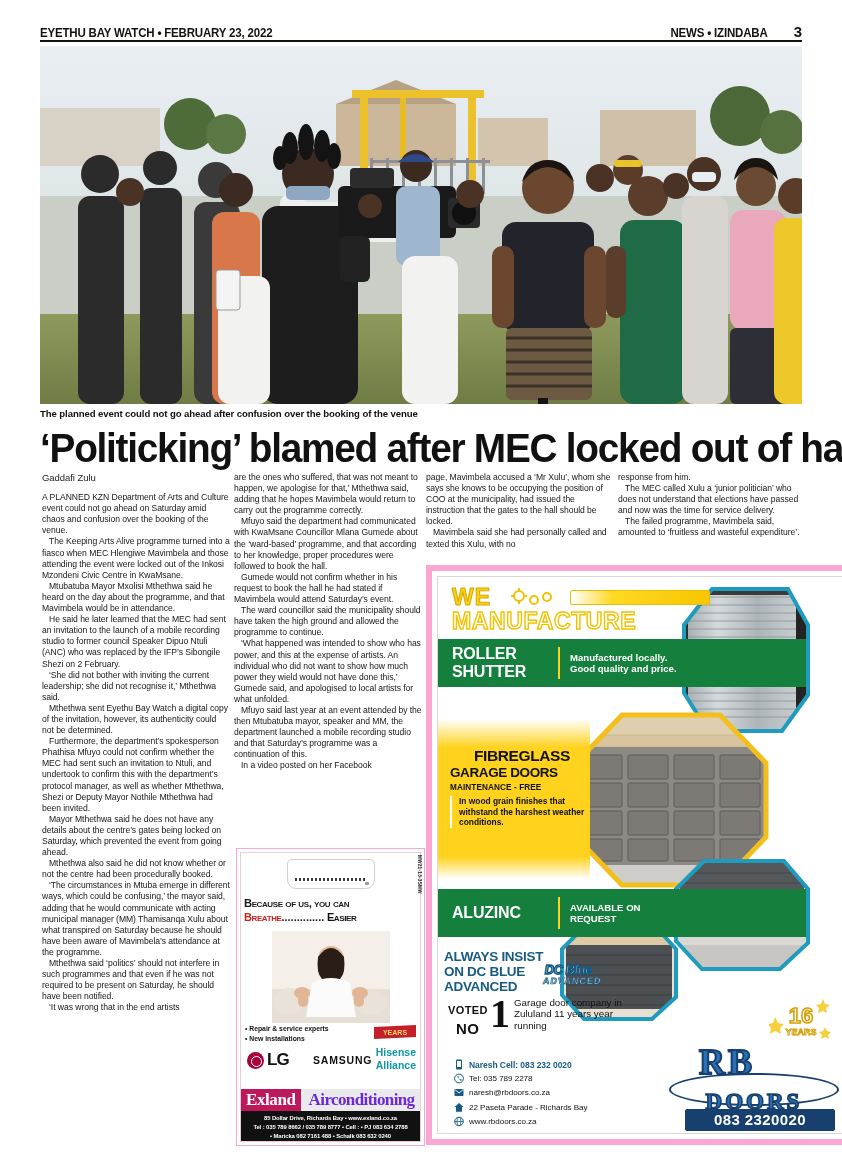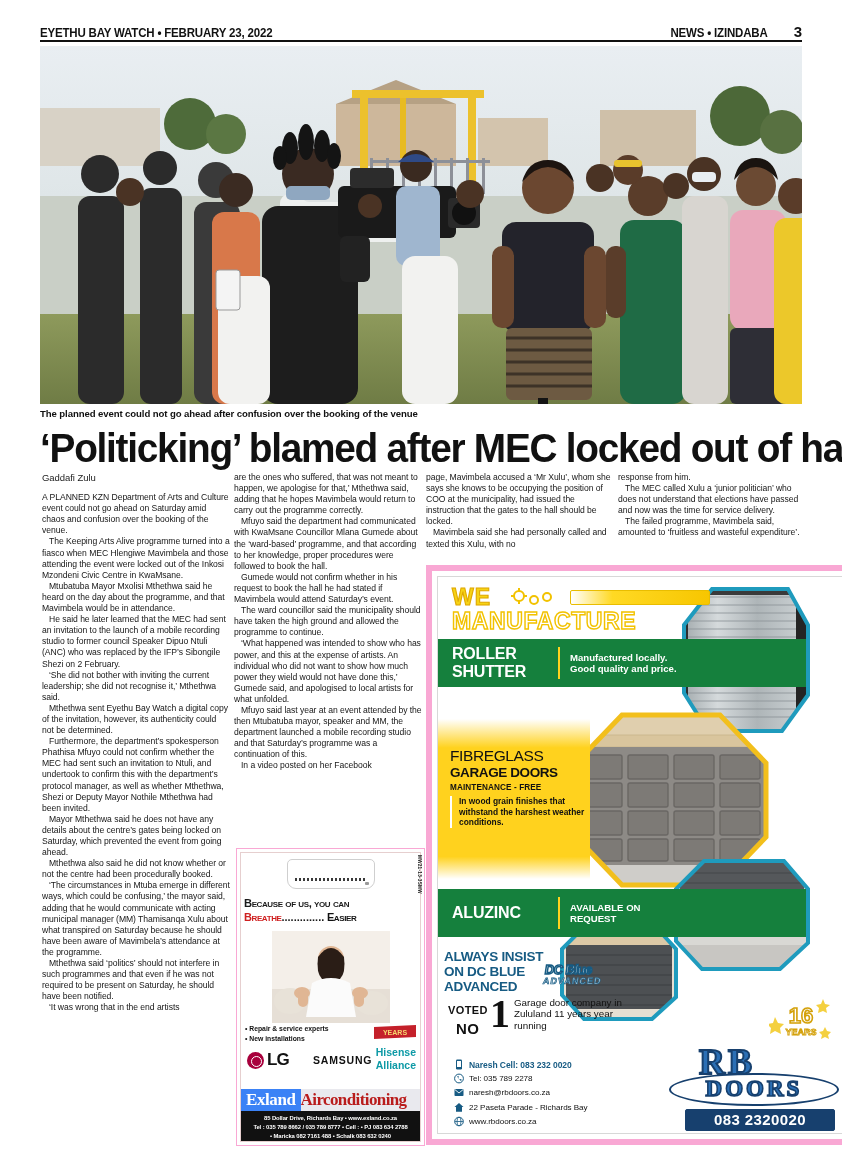--- a/index.html
+++ b/index.html
@@ -140,28 +140,28 @@
   }
   .exl-hisense {
     position:absolute; right:2px; top:1px; text-align:right;
     font-size:10.5px; font-weight:bold; color:#0d9aa6; line-height:12.5px;
   }
   .exl-logobar {
     position:absolute; left:4px; right:4px; top:240px; height:22px;
     display:flex; align-items:stretch;
   }
   .exl-exland {
-    background:#3b82f6; color:#fff; font-family:"Liberation Serif", serif;
+    background:#be185d; color:#fff; font-family:"Liberation Serif", serif;
     font-weight:bold; font-size:17px; padding:0 5px; display:flex; align-items:center;
     letter-spacing:-0.4px;
   }
   .exl-aircon {
-    flex:1; background:#e9e9ee; color:#b91c1c; font-family:"Liberation Serif", serif;
+    flex:1; background:#e9e9ee; color:#6d28d9; font-family:"Liberation Serif", serif;
     font-weight:bold; font-size:17px; display:flex; align-items:center;
-    padding-left:0; letter-spacing:-0.6px; overflow:hidden; white-space:nowrap;
+    padding-left:8px; letter-spacing:-0.6px; overflow:hidden; white-space:nowrap;
   }
   .exl-contact {
     position:absolute; left:4px; right:4px; top:262px; height:30px;
     background:#111; color:#fff; text-align:center;
     font-size:5.9px; line-height:9px; font-weight:bold;
     padding-top:3px; letter-spacing:-0.1px;
   }
 
   
   .rb-ad {
@@ -206,21 +206,21 @@
   .rb-band-sub {
     color:#fff; font-weight:bold; font-size:9.6px; line-height:11.5px;
     padding-left:10px; width:120px;
   }
 
   .rb-fg-block {
     position:absolute; left:6px; top:148px; width:152px; height:160px;
     background:linear-gradient(to bottom,#fff 0%, #ffd21e 18%, #ffd21e 86%, #fff 100%);
     padding:28px 0 0 12px;
   }
-  .rb-fg-t1 { font-size:15.5px; font-weight:normal; color:#111; letter-spacing:-0.4px; }
+  .rb-fg-t1 { font-size:15.5px; font-weight:bold; color:#111; letter-spacing:-0.4px;margin-left:24px; }
   .rb-fg-t2 { font-size:13.5px; font-weight:bold; color:#111; letter-spacing:-0.4px; }
   .rb-fg-t3 { font-size:8.2px; font-weight:bold; color:#111; margin-top:3px; letter-spacing:0.1px; }
   .rb-fg-body {
     margin-top:4px; padding-left:7px; border-left:2px solid #fff;
     font-size:8.4px; line-height:10.6px; font-weight:bold; color:#111;
   }
 
   .rb-insist {
     position:absolute; left:12px; top:378px;
     font-size:13.5px; line-height:15px; font-weight:bold; color:#175b83;
@@ -268,21 +268,21 @@
   .rb-rb {
     position:absolute; left:30px; top:0; font-size:36px; font-weight:bold;
     color:#2b6fb5; -webkit-text-stroke:2px #17406e;
     font-family:"Liberation Serif", serif; letter-spacing:3px; line-height:38px;
   }
   .rb-doors-oval {
     position:absolute; left:0; top:30px; width:170px; height:33px;
     border:2px solid #17406e; border-radius:50%;
   }
   .rb-doors {
-    position:absolute; left:14px; top:32px; width:142px; text-align:center;
+    position:absolute; left:14px; top:45px; width:142px; text-align:center;
     font-size:23px; font-weight:bold; color:#2b6fb5; -webkit-text-stroke:1.6px #17406e;
     font-family:"Liberation Serif", serif; letter-spacing:3px; line-height:27px;
   }
   .rb-phone {
     position:absolute; left:16px; top:66px; width:150px; height:22px;
     background:#17406e; border:1.5px solid #17406e; border-radius:2px;
     color:#fff; font-weight:bold; font-size:15px; text-align:center;
     line-height:20px; letter-spacing:0.4px;
   }
   .rb-img { position:absolute; overflow:hidden; }

